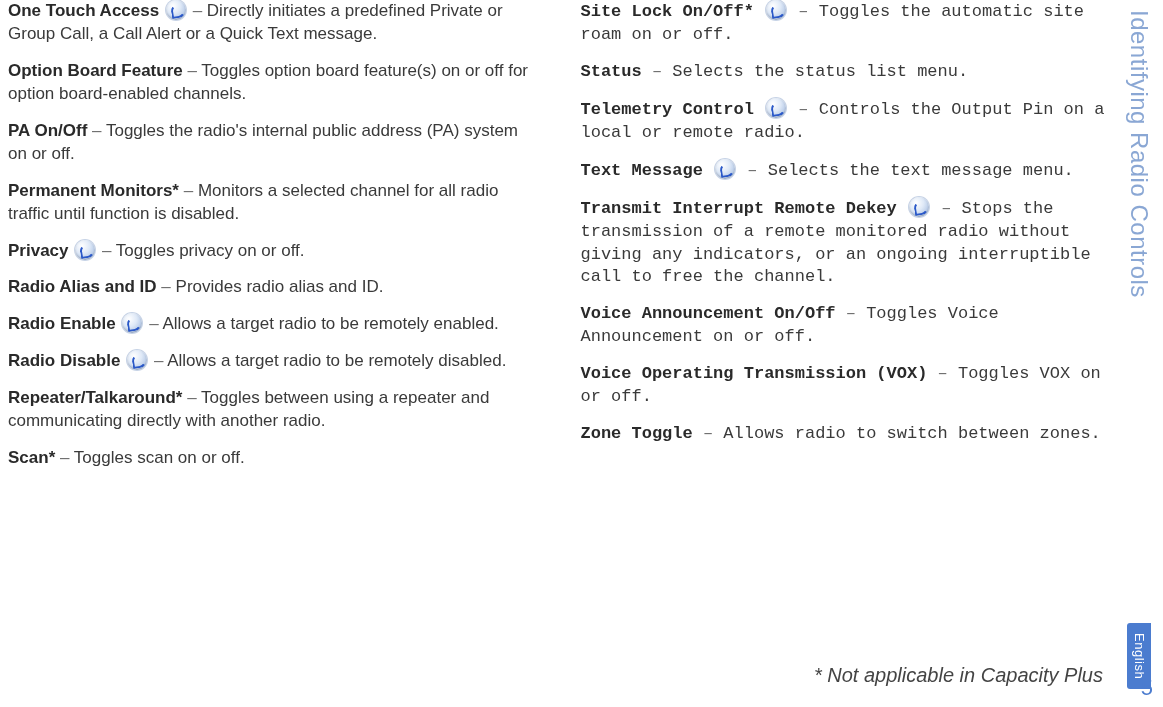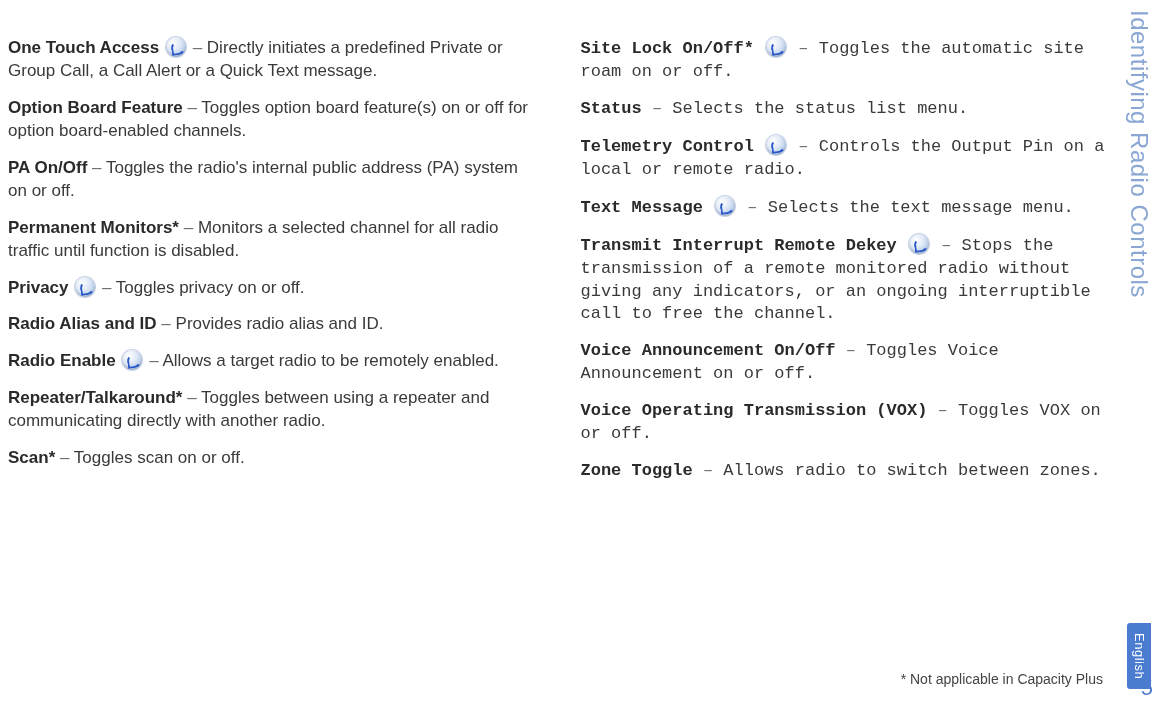--- a/index.html
+++ b/index.html
@@ -16,21 +16,20 @@
     background: #fff;
   }
   .page {
     display: flex;
     padding: 0px 8px 8px 8px;
     height: 100%;
   }
   .col {
     flex: 1;
     padding: 0 22px 0 0;
-    margin-top: 37px;
   }
   .col + .col {
     padding: 0 0 0 22px;
     font-family: Liberation Mono, monospace;
   }
   .entry {
     margin: 0 0 14px 0;
   }
   .term {
     font-weight: bold;
@@ -97,40 +96,42 @@
     right: 10px;
     bottom: 4px;
     color: #4b7ccf;
     font-size: 22px;
     font-weight: 500;
   }
   .footnote {
     position: absolute;
     right: 60px;
     bottom: 18px;
-    font-size: 14px;
+    font-style: italic;
+    font-size: 20px;
     color: #444;
   }
   .content {
     padding-right: 46px;
   }
 </style>
 </head>
 <body>
 
 <div class="content">
   <div class="page">
     <div class="col" id="col-left">
         <p class="entry"><span class="term">One Touch Access</span> <span class="icon"></span> <span class="dash">– </span><span class="desc">Directly initiates a predefined Private or Group Call, a Call Alert or a Quick Text message.</span></p>
         <p class="entry"><span class="term">Option Board Feature</span> <span class="dash">– </span><span class="desc">Toggles option board feature(s) on or off for option board-enabled channels.</span></p>
         <p class="entry"><span class="term">PA On/Off</span> <span class="dash">– </span><span class="desc">Toggles the radio's internal public address (PA) system on or off.</span></p>
         <p class="entry"><span class="term">Permanent Monitors*</span> <span class="dash">– </span><span class="desc">Monitors a selected channel for all radio traffic until function is disabled.</span></p>
         <p class="entry"><span class="term">Privacy</span> <span class="icon"></span> <span class="dash">– </span><span class="desc">Toggles privacy on or off.</span></p>
         <p class="entry"><span class="term">Radio Alias and ID</span> <span class="dash">– </span><span class="desc">Provides radio alias and ID.</span></p>
         <p class="entry"><span class="term">Radio Enable</span> <span class="icon"></span> <span class="dash">– </span><span class="desc">Allows a target radio to be remotely enabled.</span></p>
+        <p class="entry"><span class="term">Radio Disable</span> <span class="icon"></span> <span class="dash">– </span><span class="desc">Allows a target radio to be remotely disabled.</span></p>
         <p class="entry"><span class="term">Repeater/Talkaround*</span> <span class="dash">– </span><span class="desc">Toggles between using a repeater and communicating directly with another radio.</span></p>
         <p class="entry"><span class="term">Scan*</span> <span class="dash">– </span><span class="desc">Toggles scan on or off.</span></p>
       </div>
     <div class="col" id="col-right">
         <p class="entry"><span class="term">Site Lock On/Off*</span> <span class="icon"></span> <span class="dash">– </span><span class="desc">Toggles the automatic site roam on or off.</span></p>
         <p class="entry"><span class="term">Status</span> <span class="dash">– </span><span class="desc">Selects the status list menu.</span></p>
         <p class="entry"><span class="term">Telemetry Control</span> <span class="icon"></span> <span class="dash">– </span><span class="desc">Controls the Output Pin on a local or remote radio.</span></p>
         <p class="entry"><span class="term">Text Message</span> <span class="icon"></span> <span class="dash">– </span><span class="desc">Selects the text message menu.</span></p>
         <p class="entry"><span class="term">Transmit Interrupt Remote Dekey</span> <span class="icon"></span> <span class="dash">– </span><span class="desc">Stops the transmission of a remote monitored radio without giving any indicators, or an ongoing interruptible call to free the channel.</span></p>
         <p class="entry"><span class="term">Voice Announcement On/Off</span> <span class="dash">– </span><span class="desc">Toggles Voice Announcement on or off.</span></p>

